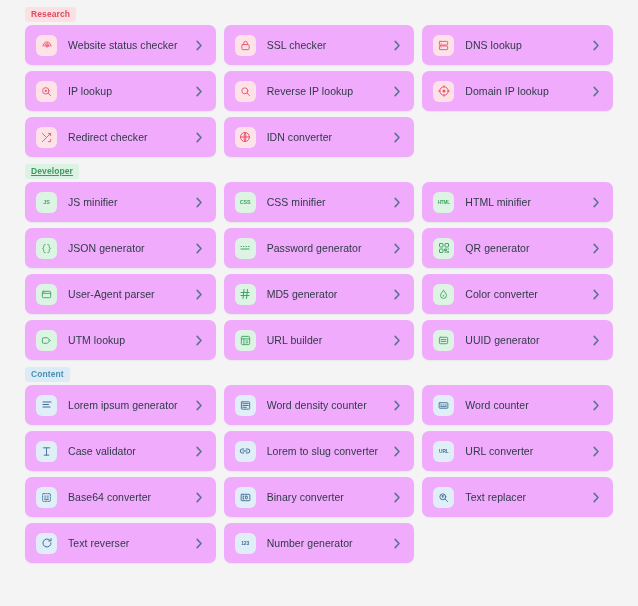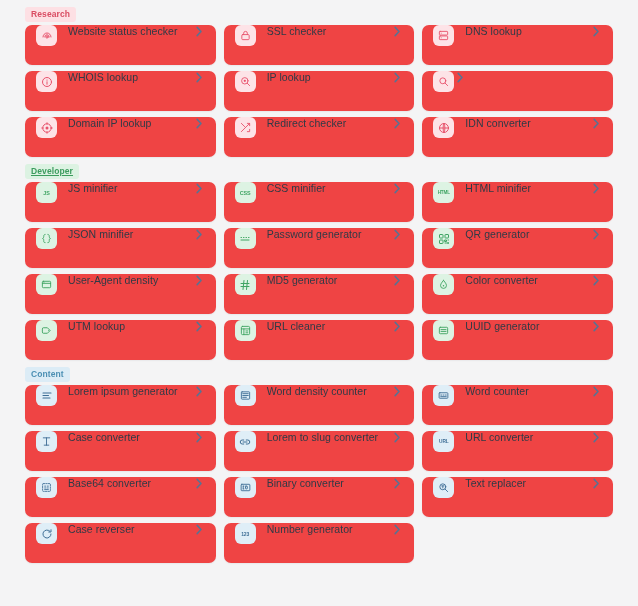--- a/index.html
+++ b/index.html
@@ -39,25 +39,25 @@
   .badge.content { background: #dcecf6; color: #4b8fb3; }
 
   .grid {
     display: grid;
     grid-template-columns: repeat(3, 1fr);
     column-gap: 8px;
     row-gap: 6px;
     padding-top: 5px;
   }
   .card {
-    background: #ef4444;
+    background: #f0abfc;
     border-radius: 7px;
     height: 40px;
     display: flex;
-    align-items: flex-start;
+    align-items: center;
     padding: 0 11px 0 11px;
     box-shadow: 0 1px 1.5px rgba(16,24,40,0.05);
     cursor: pointer;
   }
   .ic {
     width: 21px;
     height: 21px;
     border-radius: 6px;
     display: flex;
     align-items: center;
@@ -144,34 +144,20 @@
             </svg>
         </span>
         <span class="lbl">DNS lookup</span>
         <span class="chev">
           <svg width="8" height="11" viewBox="0 0 8 12" fill="none" stroke="#5a7292" stroke-width="1.7" stroke-linecap="round" stroke-linejoin="round">
               <path d="M2 1.5L6.2 6 2 10.5"></path>
             </svg>
         </span>
       </div>
 
-      <div class="card">
-        <span class="ic r">
-          <svg width="12" height="12" viewBox="0 0 24 24" fill="none" stroke="#e8536d" stroke-width="2" stroke-linecap="round">
-              <circle cx="12" cy="12" r="9"></circle>
-              <path d="M12 8v0.5M12 11.5v5"></path>
-            </svg>
-        </span>
-        <span class="lbl">WHOIS lookup</span>
-        <span class="chev">
-          <svg width="8" height="11" viewBox="0 0 8 12" fill="none" stroke="#5a7292" stroke-width="1.7" stroke-linecap="round" stroke-linejoin="round">
-              <path d="M2 1.5L6.2 6 2 10.5"></path>
-            </svg>
-        </span>
-      </div>
 
       <div class="card">
         <span class="ic r">
           <svg width="11" height="11" viewBox="0 0 24 24" fill="none" stroke="#e8536d" stroke-width="2" stroke-linecap="round">
               <circle cx="10.5" cy="10.5" r="7"></circle>
               <circle cx="10.5" cy="10.5" r="2.5" fill="#e8536d" stroke="none"></circle>
               <path d="M15.8 15.8L21 21"></path>
             </svg>
         </span>
         <span class="lbl">IP lookup</span>
@@ -182,20 +168,21 @@
         </span>
       </div>
 
       <div class="card">
         <span class="ic r">
           <svg width="11" height="11" viewBox="0 0 24 24" fill="none" stroke="#e8536d" stroke-width="2" stroke-linecap="round">
               <circle cx="10.5" cy="10.5" r="6.5"></circle>
               <path d="M15.5 15.5L21 21"></path>
             </svg>
         </span>
+        <span class="lbl">Reverse IP lookup</span>
         <span class="chev">
           <svg width="8" height="11" viewBox="0 0 8 12" fill="none" stroke="#5a7292" stroke-width="1.7" stroke-linecap="round" stroke-linejoin="round">
               <path d="M2 1.5L6.2 6 2 10.5"></path>
             </svg>
         </span>
       </div>
 
       <div class="card">
         <span class="ic r">
           <svg width="12" height="12" viewBox="0 0 24 24" fill="none" stroke="#e8536d" stroke-width="2" stroke-linecap="round">
@@ -289,21 +276,21 @@
         </span>
       </div>
 
       <div class="card">
         <span class="ic d">
           <svg width="11" height="11" viewBox="0 0 24 24" fill="none" stroke="#3fa463" stroke-width="2" stroke-linecap="round" stroke-linejoin="round">
               <path d="M9 3c-3 0-3 3-3 4.5S5 12 3.5 12C5 12 6 13 6 16.5S6 21 9 21"></path>
               <path d="M15 3c3 0 3 3 3 4.5s1 4.5 2.5 4.5C19 12 18 13 18 16.5S18 21 15 21"></path>
             </svg>
         </span>
-        <span class="lbl">JSON minifier</span>
+        <span class="lbl">JSON generator</span>
         <span class="chev">
           <svg width="8" height="11" viewBox="0 0 8 12" fill="none" stroke="#5a7292" stroke-width="1.7" stroke-linecap="round" stroke-linejoin="round">
               <path d="M2 1.5L6.2 6 2 10.5"></path>
             </svg>
         </span>
       </div>
 
       <div class="card">
         <span class="ic d">
           <svg width="12" height="12" viewBox="0 0 24 24" fill="none" stroke="#3fa463" stroke-width="2" stroke-linecap="round">
@@ -336,21 +323,21 @@
       </div>
 
       <div class="card">
         <span class="ic d">
           <svg width="11" height="11" viewBox="0 0 24 24" fill="none" stroke="#3fa463" stroke-width="2" stroke-linecap="round" stroke-linejoin="round">
               <rect x="3" y="5" width="18" height="14" rx="2"></rect>
               <path d="M3 9.5h18"></path>
               <path d="M6.5 7.2h.01"></path>
             </svg>
         </span>
-        <span class="lbl">User-Agent density</span>
+        <span class="lbl">User-Agent parser</span>
         <span class="chev">
           <svg width="8" height="11" viewBox="0 0 8 12" fill="none" stroke="#5a7292" stroke-width="1.7" stroke-linecap="round" stroke-linejoin="round">
               <path d="M2 1.5L6.2 6 2 10.5"></path>
             </svg>
         </span>
       </div>
 
       <div class="card">
         <span class="ic d">
           <svg width="12" height="12" viewBox="0 0 24 24" fill="none" stroke="#3fa463" stroke-width="2" stroke-linecap="round">
@@ -395,21 +382,21 @@
         </span>
       </div>
 
       <div class="card">
         <span class="ic d">
           <svg width="11" height="11" viewBox="0 0 24 24" fill="none" stroke="#3fa463" stroke-width="2" stroke-linecap="round" stroke-linejoin="round">
               <rect x="3" y="3" width="18" height="18" rx="2.5"></rect>
               <path d="M3 8.5h18M8.5 8.5V21M13 13h4M13 17h4"></path>
             </svg>
         </span>
-        <span class="lbl">URL cleaner</span>
+        <span class="lbl">URL builder</span>
         <span class="chev">
           <svg width="8" height="11" viewBox="0 0 8 12" fill="none" stroke="#5a7292" stroke-width="1.7" stroke-linecap="round" stroke-linejoin="round">
               <path d="M2 1.5L6.2 6 2 10.5"></path>
             </svg>
         </span>
       </div>
 
       <div class="card">
         <span class="ic d">
           <svg width="11" height="11" viewBox="0 0 24 24" fill="none" stroke="#3fa463" stroke-width="2" stroke-linecap="round" stroke-linejoin="round">
@@ -478,21 +465,21 @@
             </svg>
         </span>
       </div>
 
       <div class="card">
         <span class="ic c">
           <svg width="11" height="11" viewBox="0 0 24 24" fill="none" stroke="#3f6f96" stroke-width="2" stroke-linecap="round">
               <path d="M5 4h14M12 4v16M7 20h10"></path>
             </svg>
         </span>
-        <span class="lbl">Case converter</span>
+        <span class="lbl">Case validator</span>
         <span class="chev">
           <svg width="8" height="11" viewBox="0 0 8 12" fill="none" stroke="#5a7292" stroke-width="1.7" stroke-linecap="round" stroke-linejoin="round">
               <path d="M2 1.5L6.2 6 2 10.5"></path>
             </svg>
         </span>
       </div>
 
       <div class="card">
         <span class="ic c">
           <svg width="12" height="12" viewBox="0 0 24 24" fill="none" stroke="#3f6f96" stroke-width="2" stroke-linecap="round" stroke-linejoin="round">
@@ -568,21 +555,21 @@
         </span>
       </div>
 
       <div class="card">
         <span class="ic c">
           <svg width="12" height="12" viewBox="0 0 24 24" fill="none" stroke="#3f6f96" stroke-width="2" stroke-linecap="round" stroke-linejoin="round">
               <path d="M20 12a8 8 0 1 1-2.6-5.9"></path>
               <path d="M20 3.5V8h-4.5"></path>
             </svg>
         </span>
-        <span class="lbl">Case reverser</span>
+        <span class="lbl">Text reverser</span>
         <span class="chev">
           <svg width="8" height="11" viewBox="0 0 8 12" fill="none" stroke="#5a7292" stroke-width="1.7" stroke-linecap="round" stroke-linejoin="round">
               <path d="M2 1.5L6.2 6 2 10.5"></path>
             </svg>
         </span>
       </div>
 
       <div class="card">
         <span class="ic c">
           <span class="mini" style="color:#3f6f96;font-size:5px">123</span>

